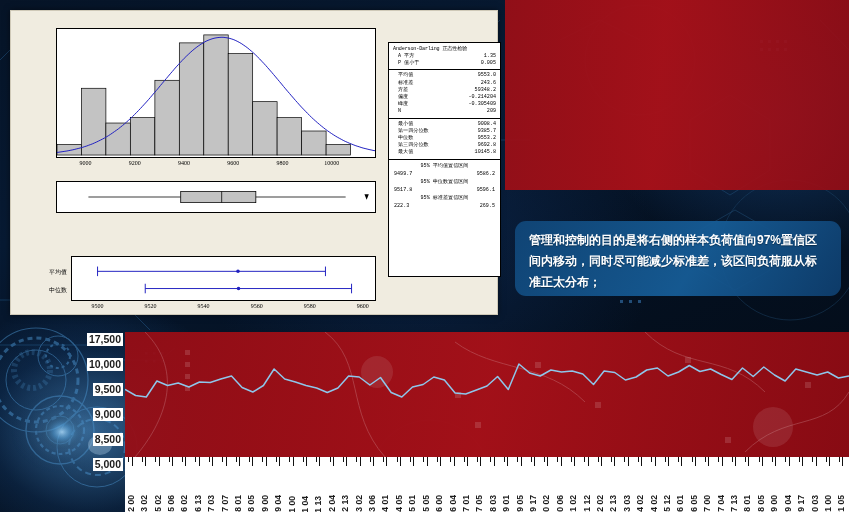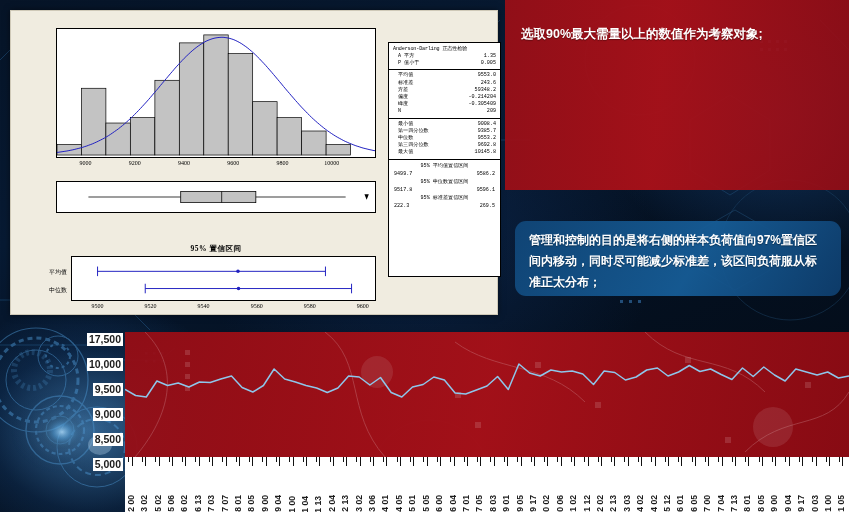--- a/index.html
+++ b/index.html
@@ -243,21 +243,20 @@
   <div class="mt-panel" id="boxplot-panel">
     <svg id="boxplot-svg" viewBox="0 0 320 32" preserveAspectRatio="none">
         <line x1="31.606153846153756" y1="16" x2="124.48000000000019" y2="16" stroke="#000" stroke-width="0.8"></line>
         <line x1="200.07384615384598" y1="16" x2="290.46153846153845" y2="16" stroke="#000" stroke-width="0.8"></line>
         <rect x="124.48000000000019" y="10" width="75.59384615384579" height="12" fill="#c3c3c3" stroke="#000" stroke-width="0.8"></rect>
         <line x1="165.71076923076942" y1="10" x2="165.71076923076942" y2="22" stroke="#000" stroke-width="0.8"></line>
         <path d="M309.3815384615383 13 L313.7815384615383 13 L311.5815384615383 19 Z" fill="#000"></path>
       </svg>
   </div>
 
-  <div id="ci-title">95% 置信区间</div>
   <div class="mt-panel" id="ci-panel">
     <svg id="ci-svg" viewBox="0 0 305 45" preserveAspectRatio="none">
         <line x1="25.72608695652367" y1="15" x2="255.13913043478456" y2="15" stroke="#2020c0" stroke-width="1"></line>
         <line x1="25.72608695652367" y1="10" x2="25.72608695652367" y2="20" stroke="#2020c0" stroke-width="1"></line>
         <line x1="255.13913043478456" y1="10" x2="255.13913043478456" y2="20" stroke="#2020c0" stroke-width="1"></line>
         <circle cx="167.08695652173913" cy="15" r="1.8" fill="#2020c0"></circle>
         <line x1="73.73043478260676" y1="33" x2="281.395652173914" y2="33" stroke="#2020c0" stroke-width="1"></line>
         <line x1="73.73043478260676" y1="28" x2="73.73043478260676" y2="38" stroke="#2020c0" stroke-width="1"></line>
         <line x1="281.395652173914" y1="28" x2="281.395652173914" y2="38" stroke="#2020c0" stroke-width="1"></line>
         <circle cx="167.61739130434975" cy="33" r="1.8" fill="#2020c0"></circle>
@@ -349,21 +348,20 @@
           <span>222.3</span>
           <span>269.5</span>
         </div>
       </div>
   </div>
 <div class="ci-row-label" style="top: 257px;">平均值</div>
     <div class="ci-row-label" style="top: 275px;">中位数</div>
   </div>
 
 <div id="red-callout">
-  <div class="line">选取90%最大需量以上的数值作为考察对象;</div>
 </div>
 
 <div id="blue-callout">
   <p>管理和控制的目的是将右侧的样本负荷值向97%置信区间内移动，同时尽可能减少标准差，该区间负荷服从标准正太分布；</p>
 </div>
 
 <div id="ts-wrap">
   <div id="ts-ylabels">
       <div class="yl" style="top: 3px;">17,500</div>
       <div class="yl" style="top: 28px;">10,000</div>

